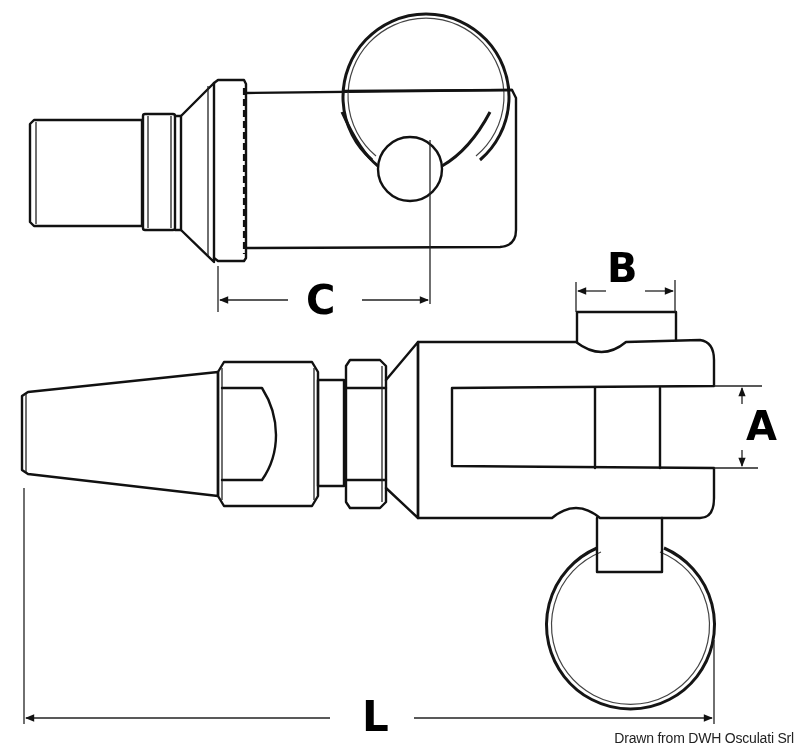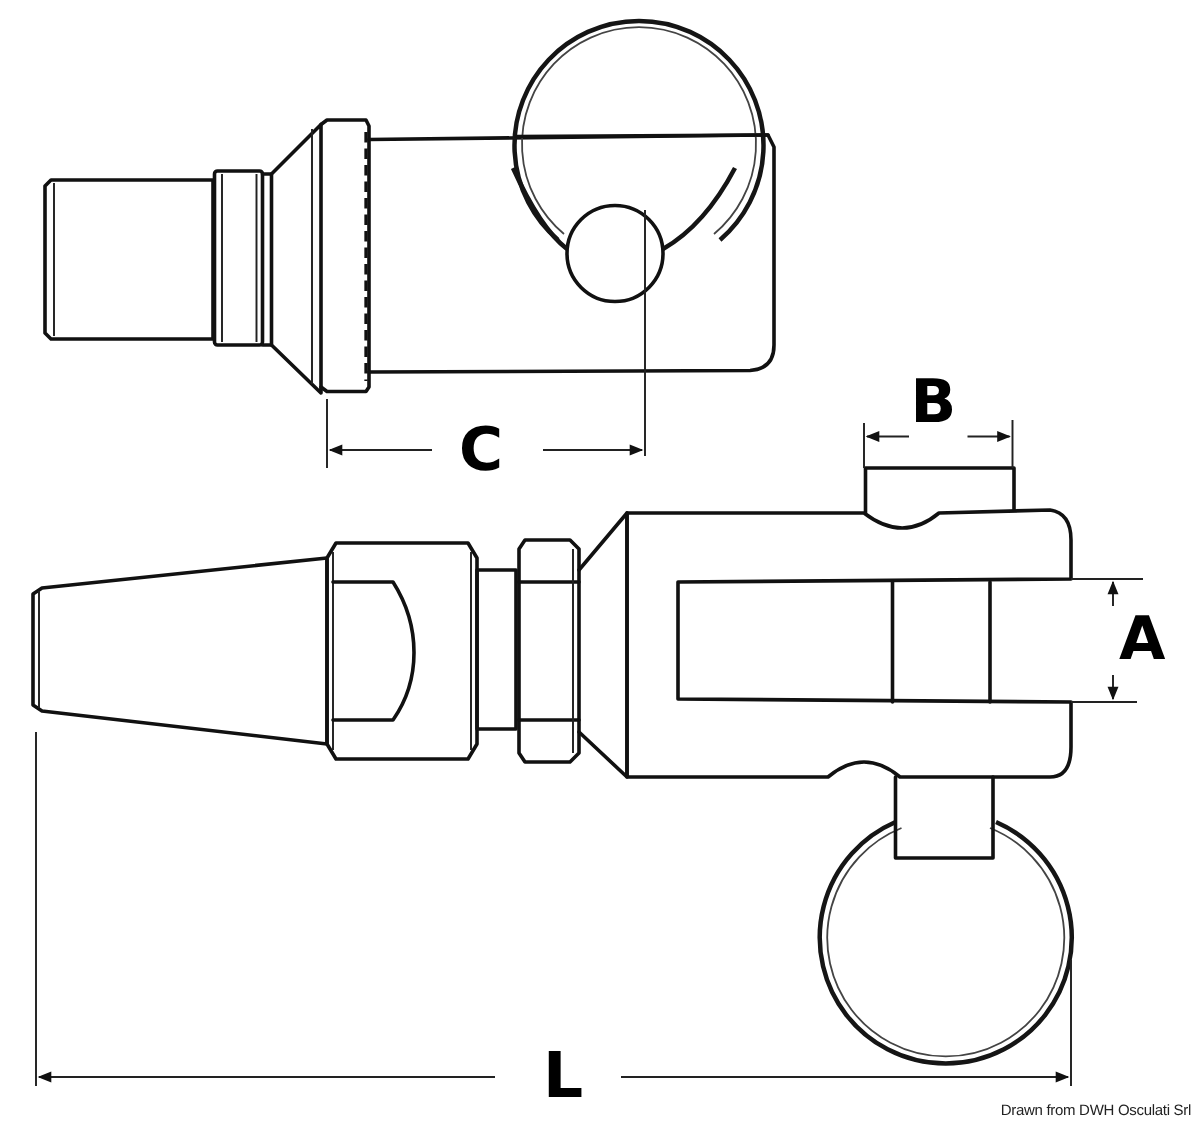--- a/index.html
+++ b/index.html
@@ -54,21 +54,21 @@
       color: #000000;
       line-height: 1;
       background: #ffffff;
       padding: 0 6px;
     }
     .credit {
       position: absolute;
       right: 6px;
       bottom: 3px;
       font-family: "Liberation Sans", sans-serif;
-      font-size: 10px;
+      font-size: 14px;
       color: #222222;
       letter-spacing: -0.2px;
     }
   </style>
 </head>
 <body>
 
 <div id="canvas">
 
   <svg width="800" height="749" viewBox="0 0 800 749">

